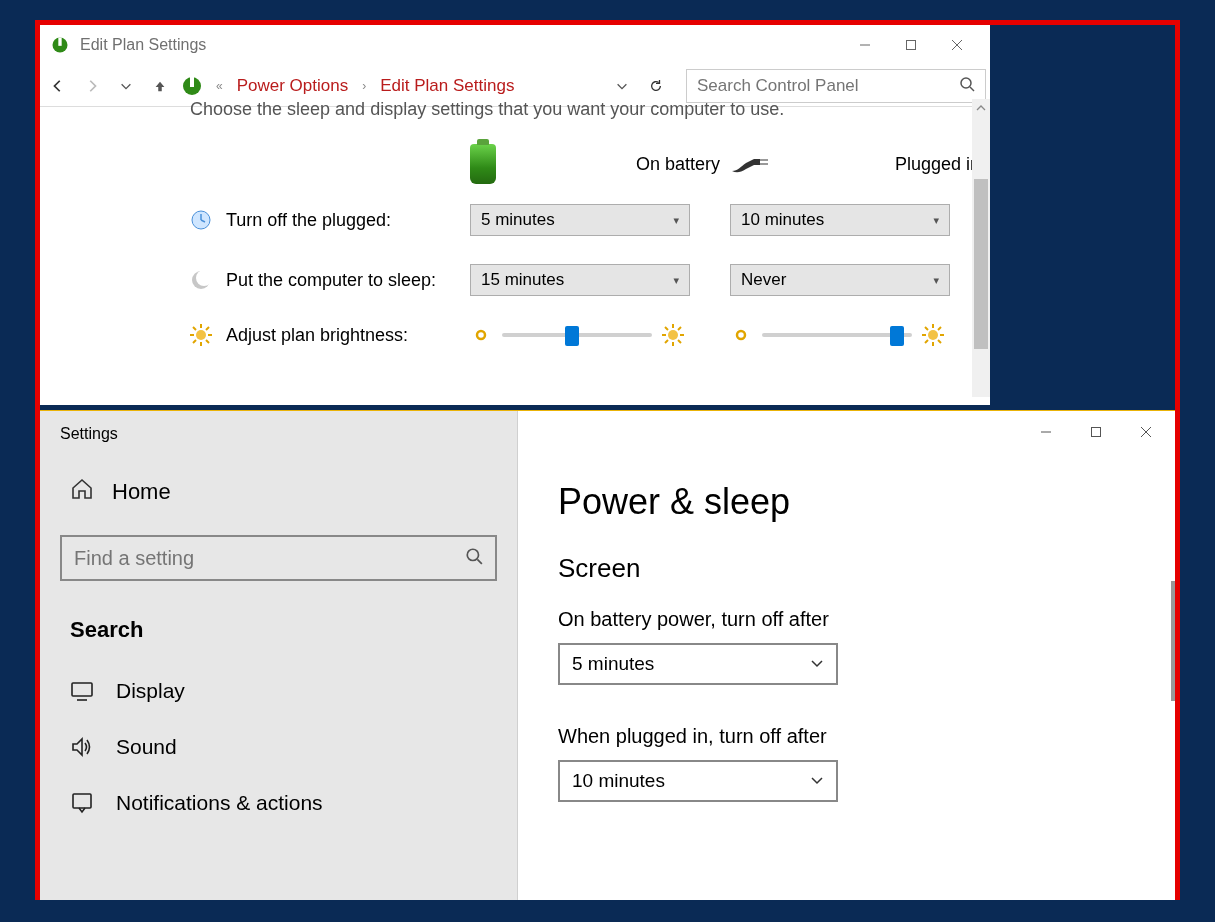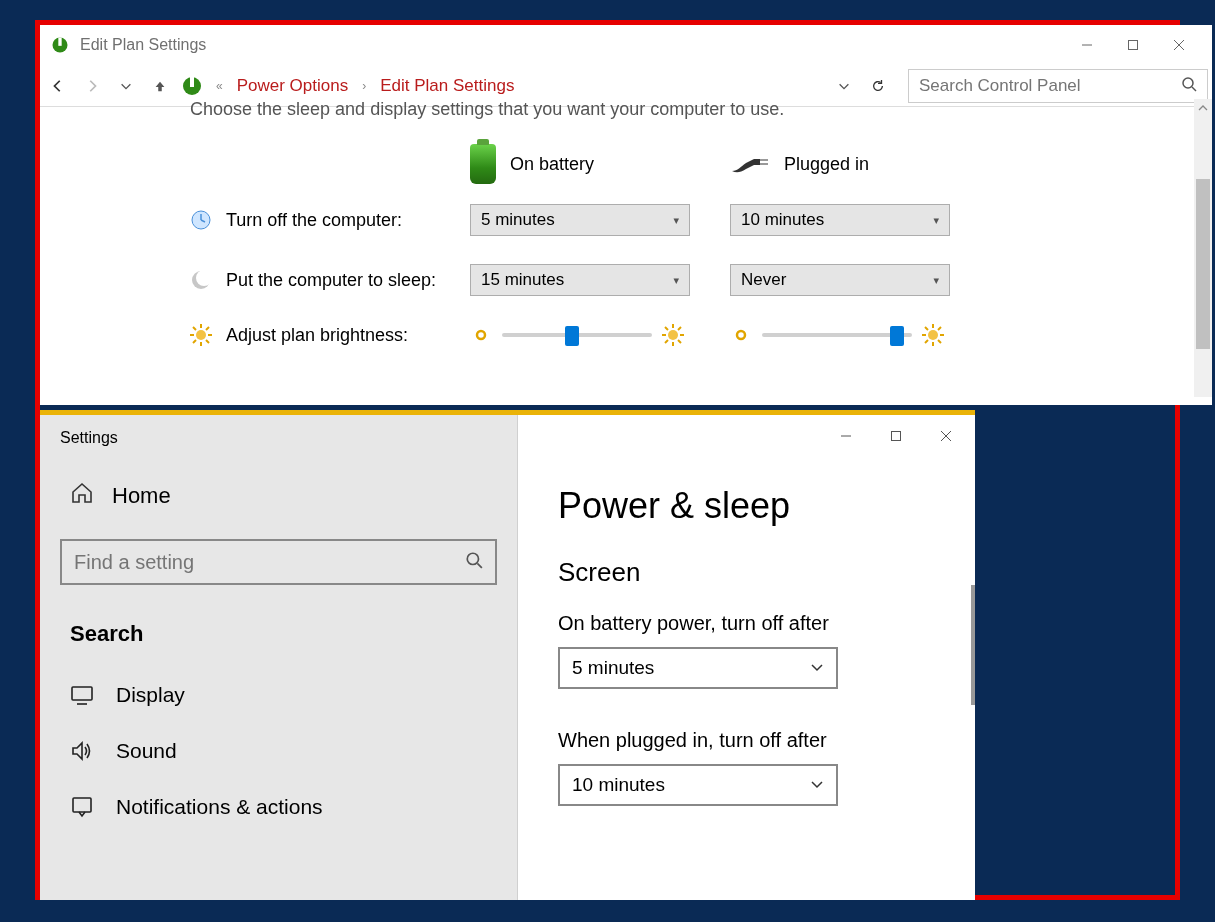--- a/index.html
+++ b/index.html
@@ -13,21 +13,21 @@
     position:absolute;
     left:35px; top:20px;
     width:1145px; height:880px;
     border:5px solid #e60000;
   }
 
   
   .cp-window {
     position:absolute;
     left:40px; top:25px;
-    width:1172px; height:380px;
+    width:950px; height:380px;
     background:#fff;
     overflow:hidden;
   }
   .cp-titlebar {
     height:40px;
     display:flex; align-items:center;
     padding:0 10px;
     color:#707070;
     font-size:16px;
   }
@@ -104,21 +104,21 @@
   }
 
   .cp-cols-header {
     display:grid;
     grid-template-columns: 270px 250px 250px;
     gap:10px;
     margin-left:40px;
     margin-bottom:20px;
     align-items:center;
   }
-  .colhdr { display:flex; align-items:center; gap:14px; font-size:18px; }
+  .colhdr { display:flex; align-items:center; gap:14px; font-size:18px;justify-content:space-between; }
   .battery-icon {
     width:26px; height:40px;
     background:linear-gradient(#6bd24a,#2f8a17 60%,#246a10);
     border-radius:4px 4px 6px 6px;
     position:relative;
   }
   .battery-icon:before {
     content:""; position:absolute;
     top:-5px; left:7px; width:12px; height:6px;
     background:#5aa33c; border-radius:2px 2px 0 0;
@@ -173,24 +173,24 @@
     position:absolute; top:-7px;
     width:14px; height:20px;
     background:#0078d7;
     border-radius:2px;
   }
 
   
   .settings-window {
     position:absolute;
     left:40px; top:410px;
-    width:935px; height:490px;
+    width:1135px; height:490px;
     background:#fff;
     display:flex;
-    border-top:5px solid #eab308;
+    border-top:1px solid #eab308;
   }
   .settings-sidebar {
     width:478px;
     background:#e7e7e7;
     padding:0;
     border-right:1px solid #d0d0d0;
   }
   .settings-title {
     font-size:16px;
     padding:14px 20px 24px 20px;
@@ -381,21 +381,21 @@
 
     <div class="cp-row">
       <div class="row-label">
         <span class="ic">
           <svg viewBox="0 0 22 22">
               <circle cx="11" cy="11" r="9" fill="#cfe6ff" stroke="#4a90d9"></circle>
               <line x1="11" y1="11" x2="11" y2="5" stroke="#4a90d9" stroke-width="1.5"></line>
               <line x1="11" y1="11" x2="15" y2="13" stroke="#4a90d9" stroke-width="1.5"></line>
             </svg>
         </span>
-        <span>Turn off the computer:</span>
+        <span>Turn off the plugged:</span>
       </div>
       <div class="cp-select">
         <span>5 minutes</span>
         <span class="chev">▾</span>
       </div>
       <div class="cp-select">
         <span>10 minutes</span>
         <span class="chev">▾</span>
       </div>
     </div>

